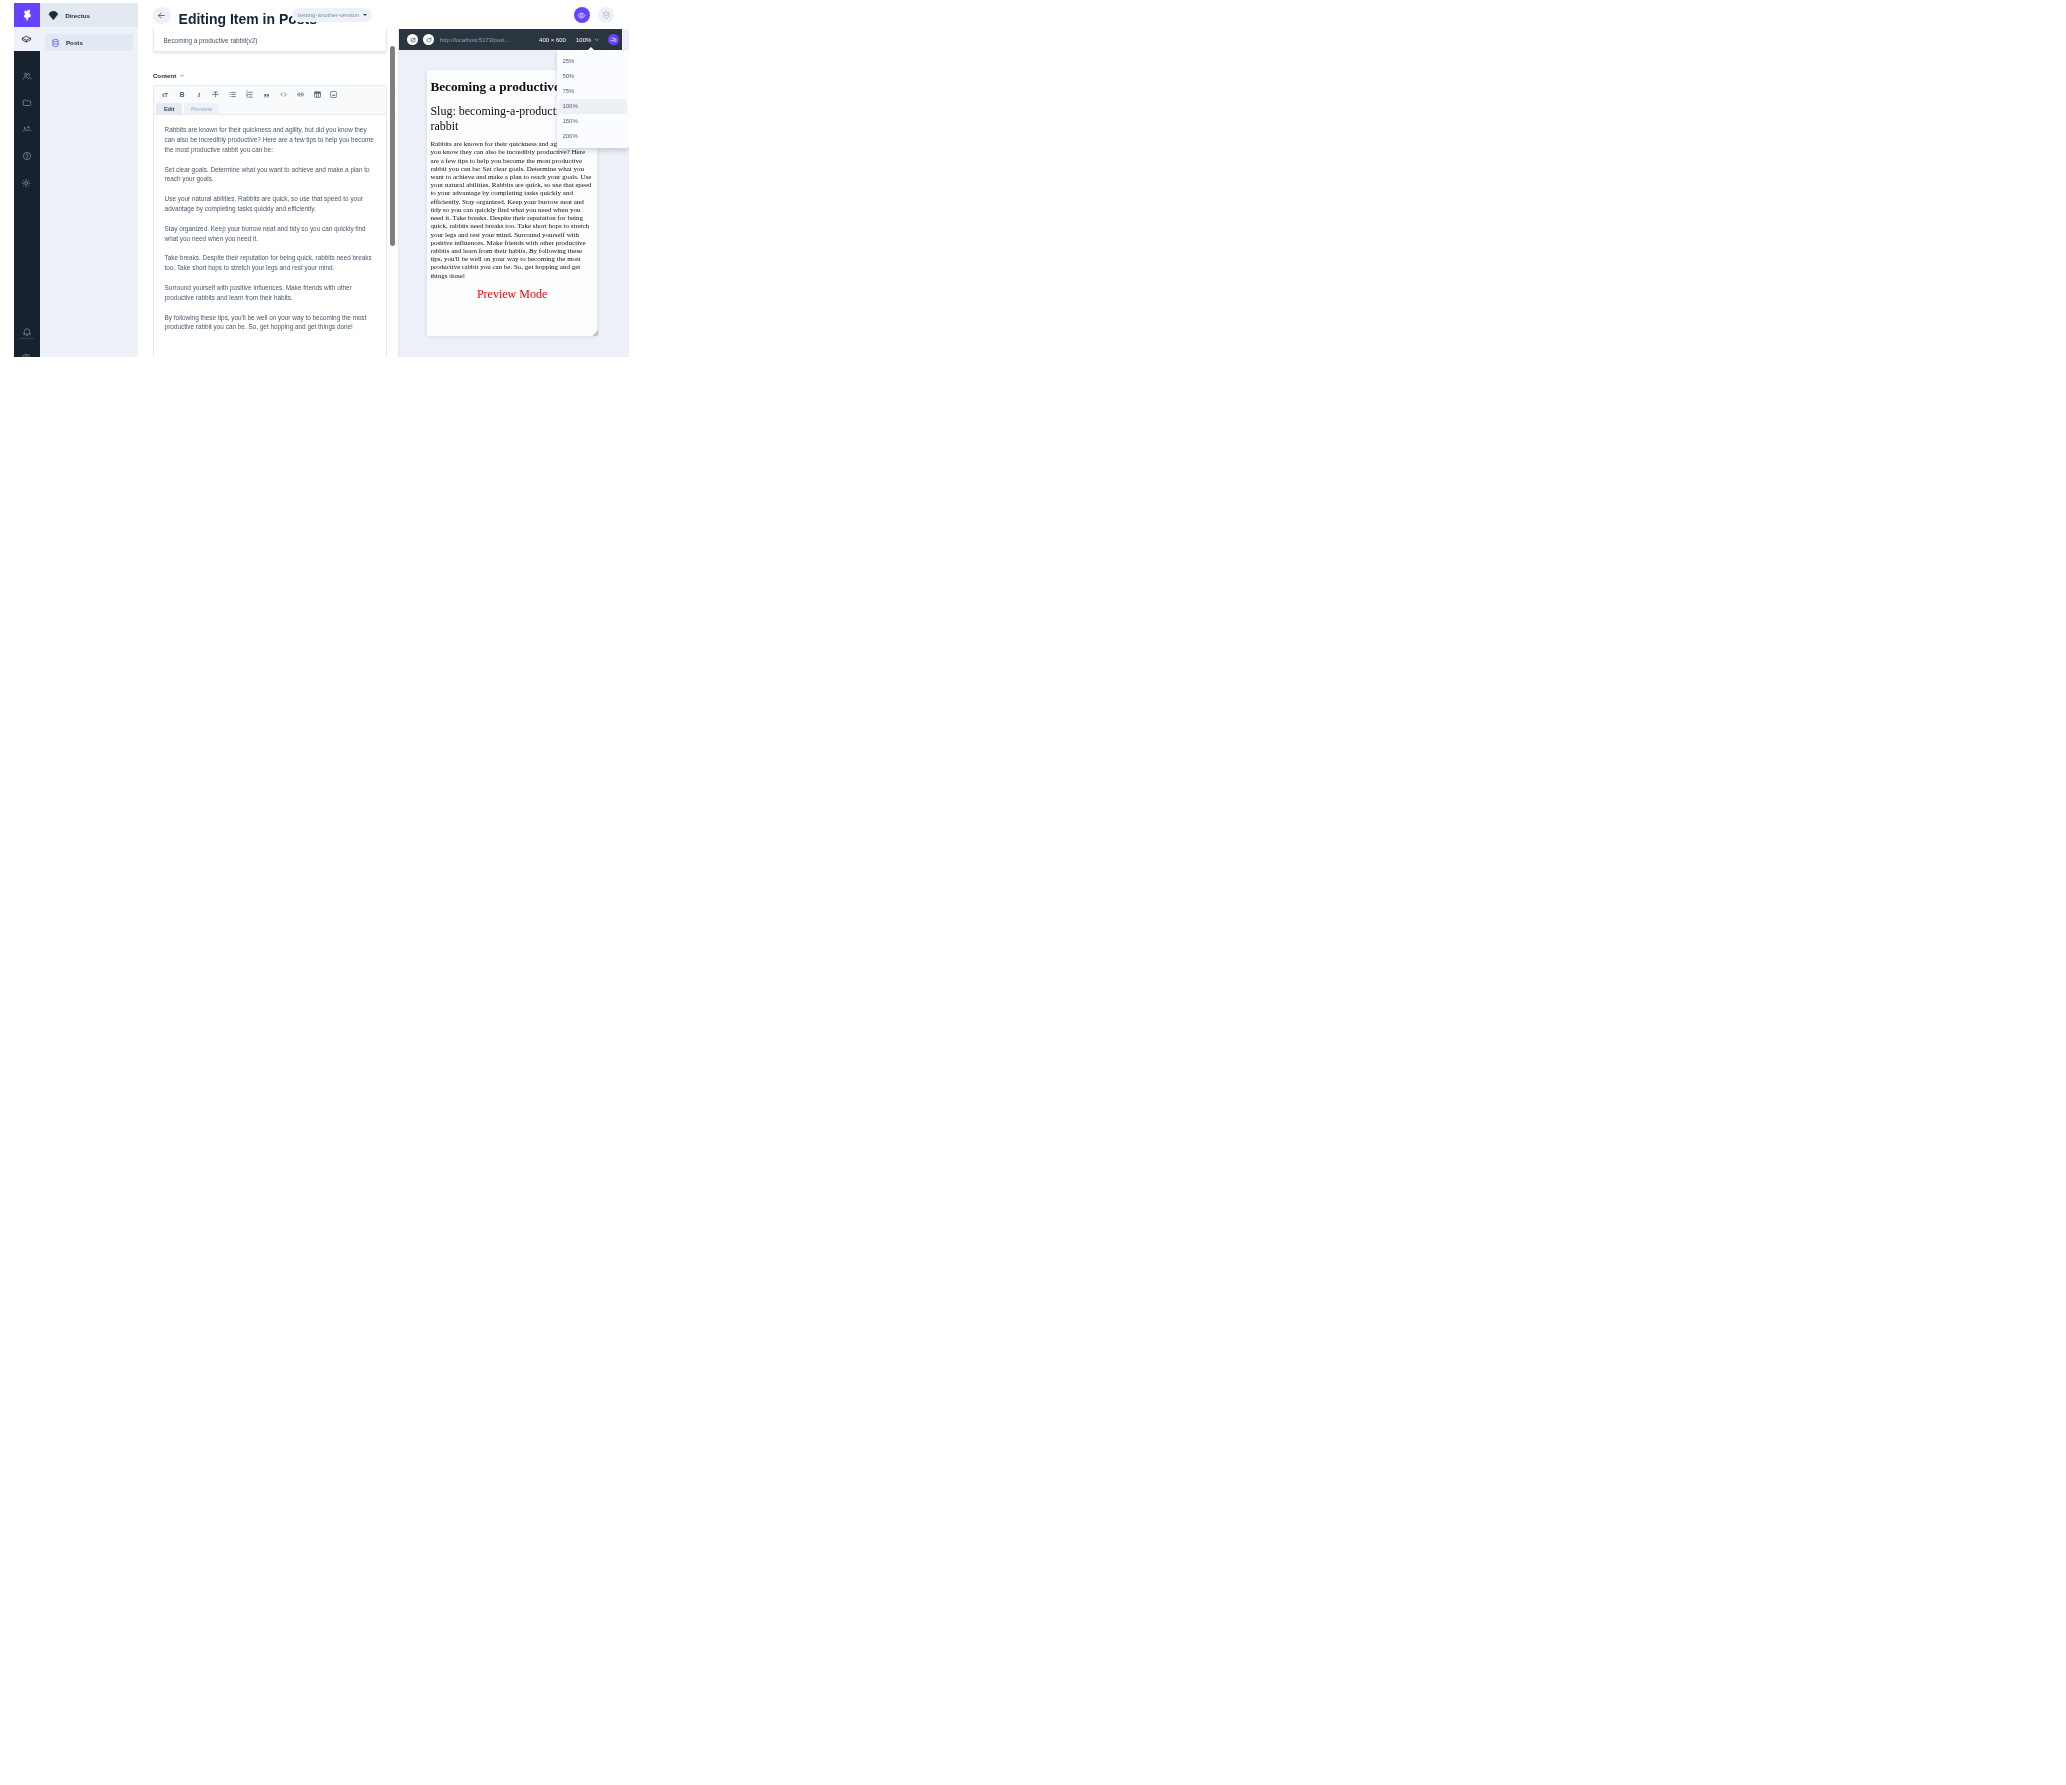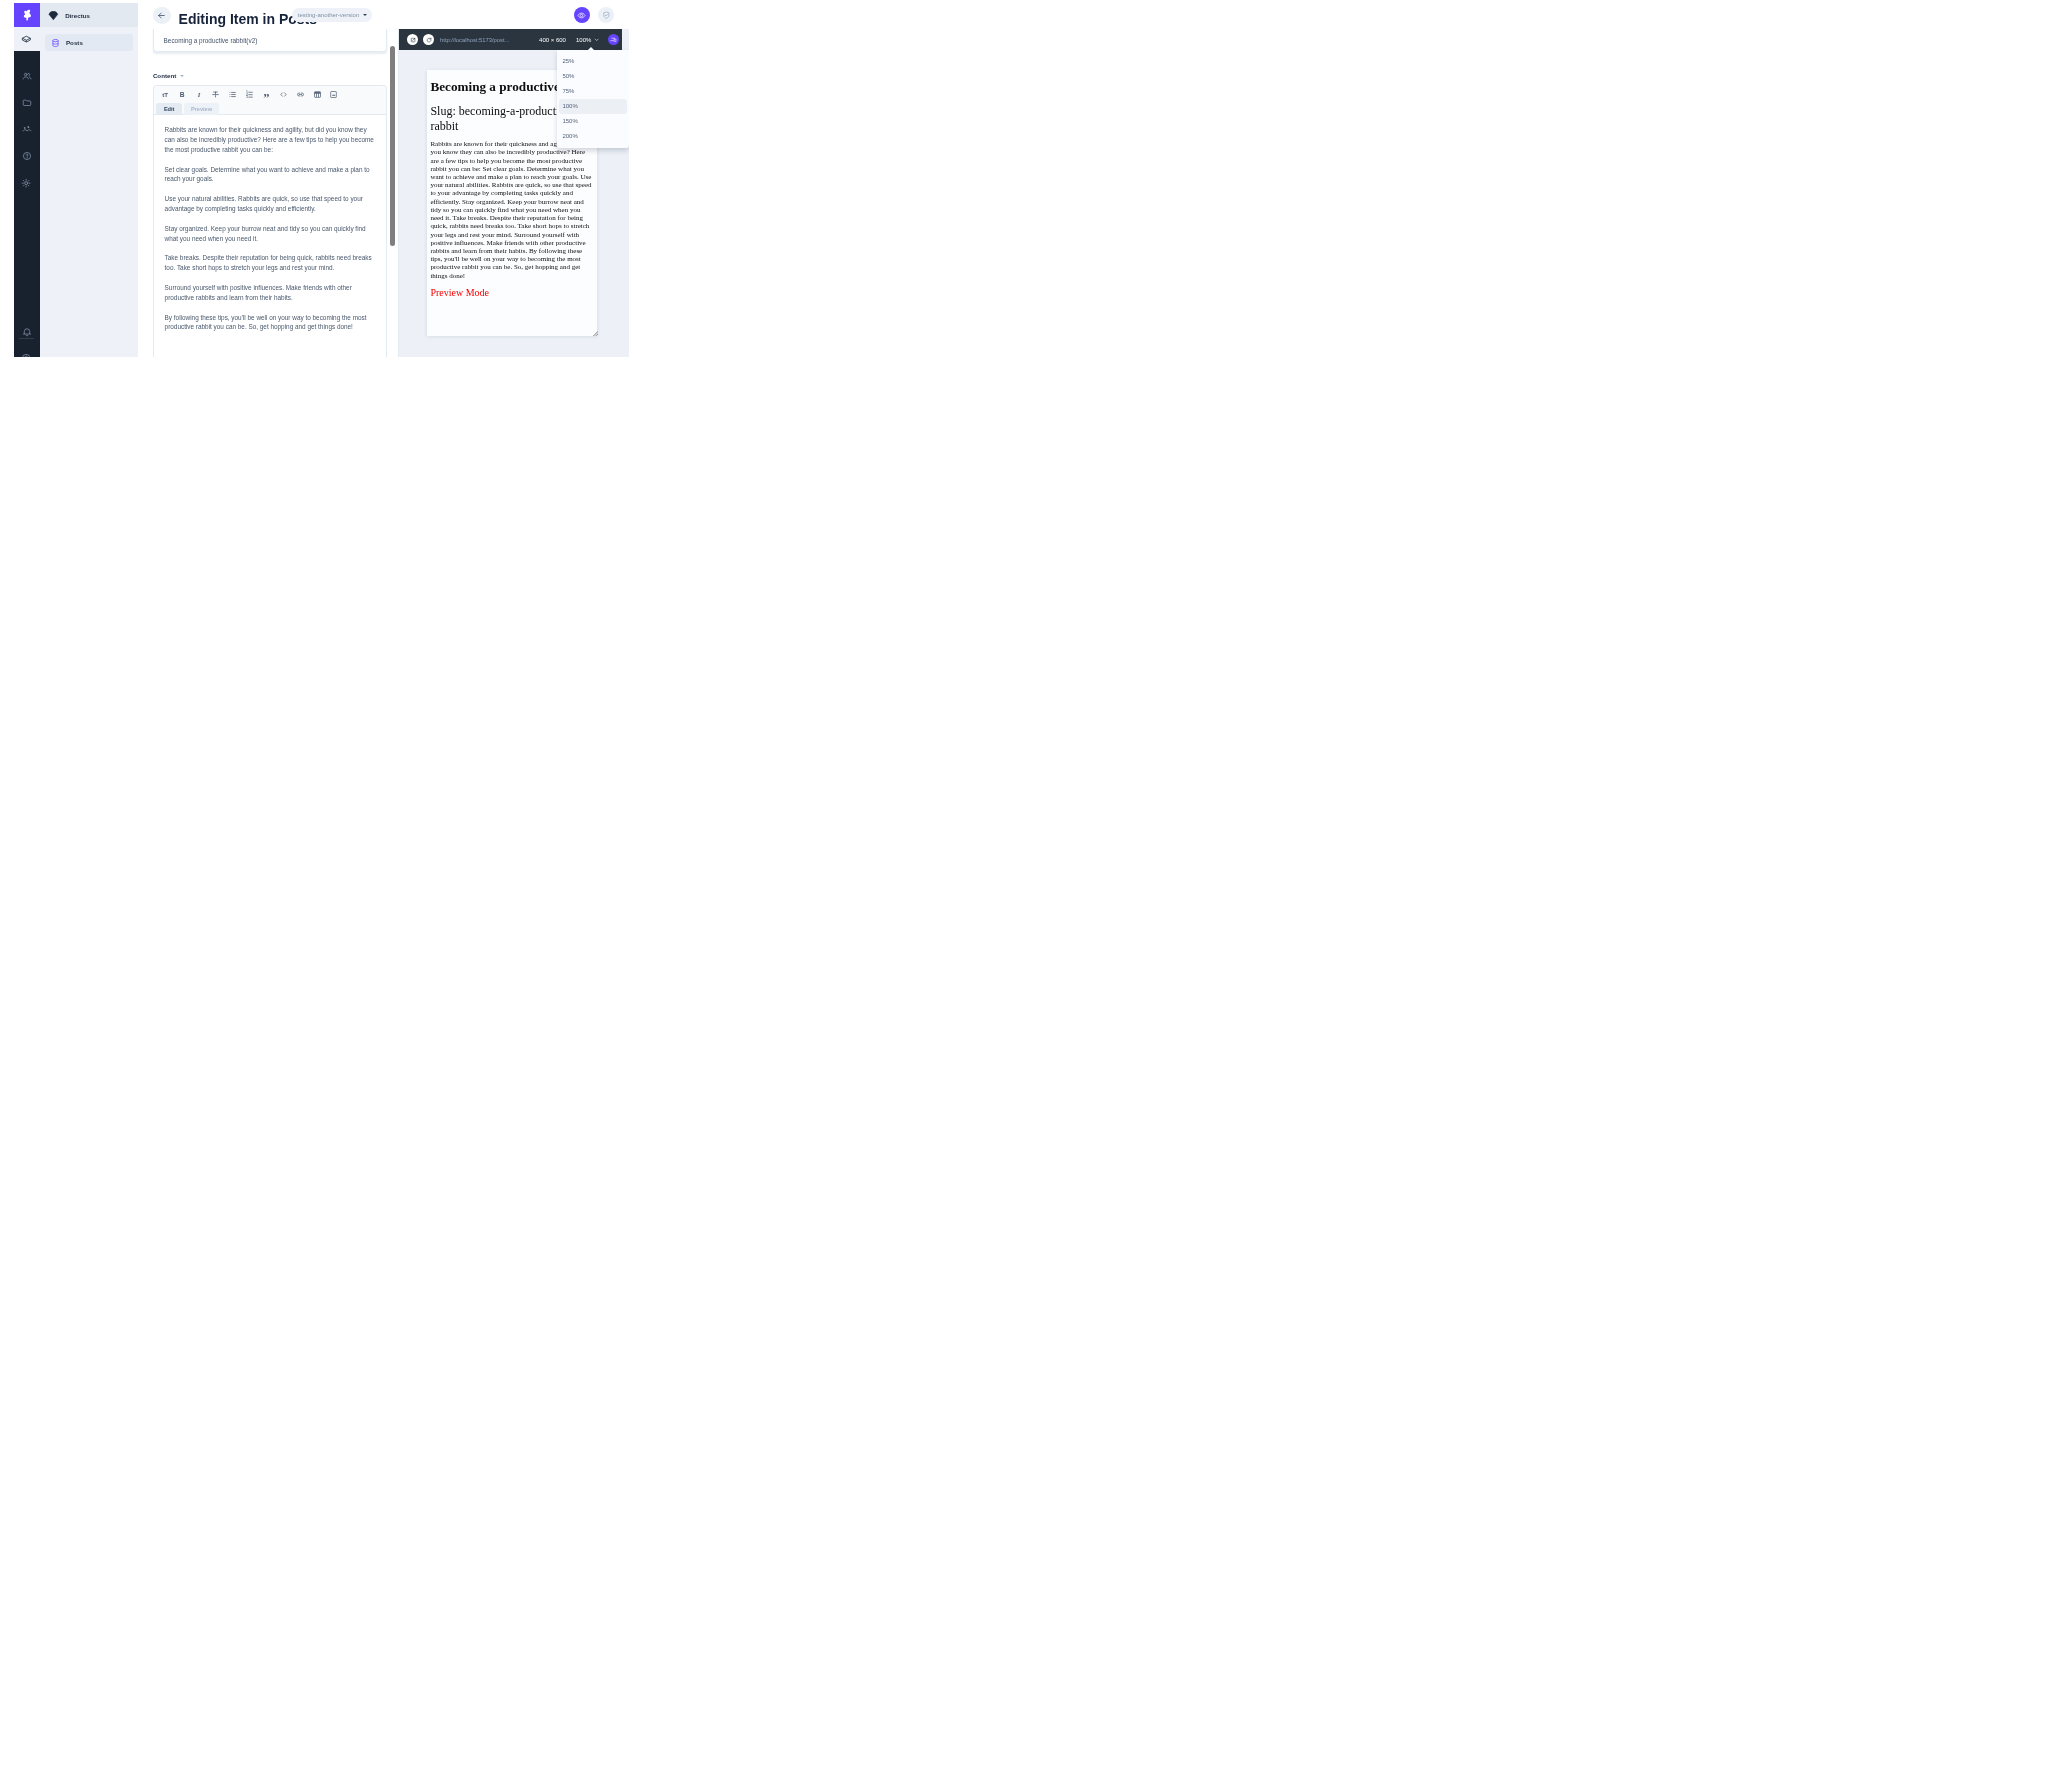--- a/index.html
+++ b/index.html
@@ -58,21 +58,21 @@
   .bar-btn { width:11px; height:11px; background:#ffffff; color:#2b3540; flex:none; }
   .preview-url { font-size:5.8px; color:#8fa3bc; margin-left:0.8px; white-space:nowrap; }
   .preview-dims { font-size:6px; color:#ffffff; margin-left:auto; white-space:nowrap; }
   .zoom-select { display:flex; align-items:center; gap:2.5px; margin:0 3.3px 0 5px; color:#ffffff; }
   .zoom-value { font-size:6px; }
   .devices-btn { width:11.6px; height:11.6px; background:#6644ff; color:#ffffff; flex:none; }
   .preview-card { position:absolute; left:28.5px; top:41px; width:170px; height:266px; background:#fcfdff; box-shadow:0 1.2px 4.1px rgba(23,41,64,.13); font-family:"Liberation Serif","DejaVu Serif",serif; color:#0d0e10; overflow:hidden; }
   .preview-card h1 { font-size:13.2px; font-weight:bold; margin:8.7px 0 8.7px 3.3px; white-space:nowrap; }
   .preview-slug { font-size:12px; margin:0 3.3px 6.6px 3.3px; }
   .preview-body { font-size:7px; line-height:8.2px; margin:0 3.3px; }
-  .preview-badge { font-size:10px; margin:7.4px 3.3px 0 3.3px; }
+  .preview-badge { font-size:12px; margin:7.4px 3.3px 0 3.3px;text-align:center; }
   .resize-handle { position:absolute; left:194px; top:302px; color:#4a4a4a; }
 
   
   .zoom-menu { position:absolute; left:543px; top:47px; width:72px; background:#fbfcff; border-radius:0 0 2.9px 2.9px; box-shadow:0 2.1px 5.8px rgba(23,41,64,.18); padding:3.7px 0; z-index:50; }
   .menu-caret { position:absolute; top:-3.3px; left:31px; width:0; height:0; border-left:3.3px solid transparent; border-right:3.3px solid transparent; border-bottom:3.3px solid #fbfcff; }
   .zoom-menu-item { height:15px; display:flex; align-items:center; padding-left:5.8px; font-size:6px; color:#53637a; }
   .zoom-menu-item.selected { background:#ecf0f5; border-radius:2.9px; margin:0 2.1px; padding-left:3.7px; }
 
   svg { display:block; }
 </style>

